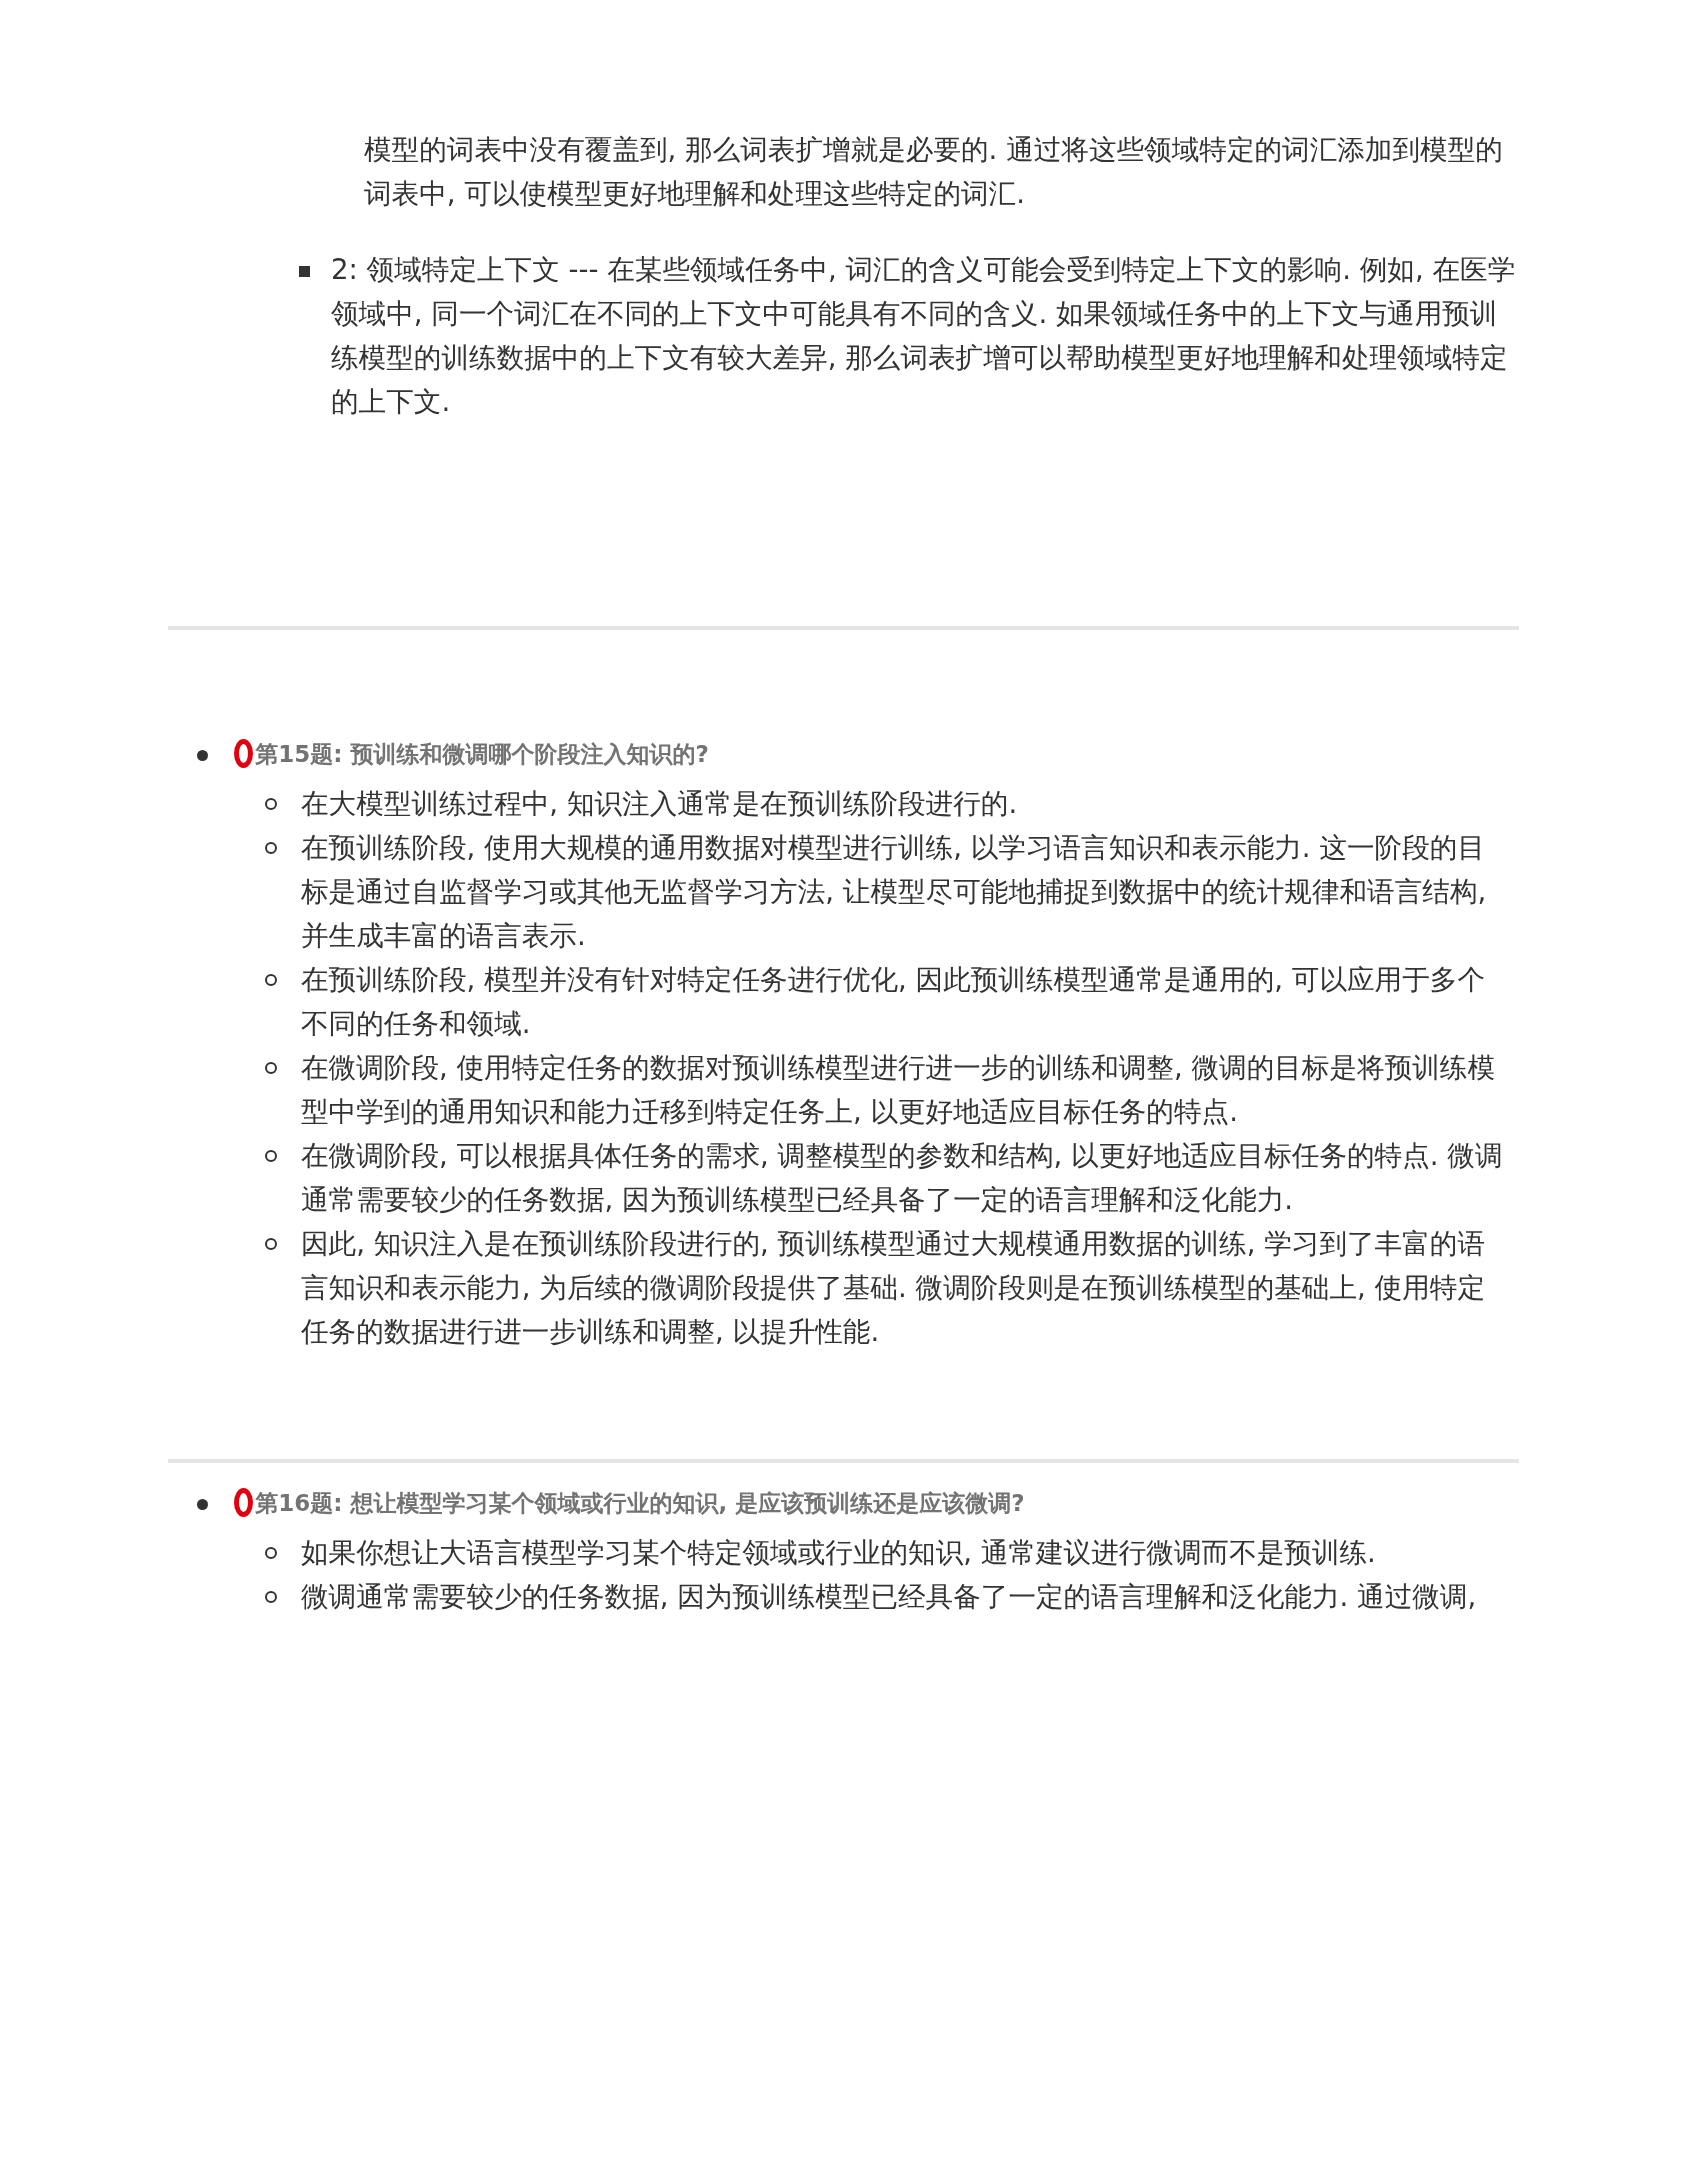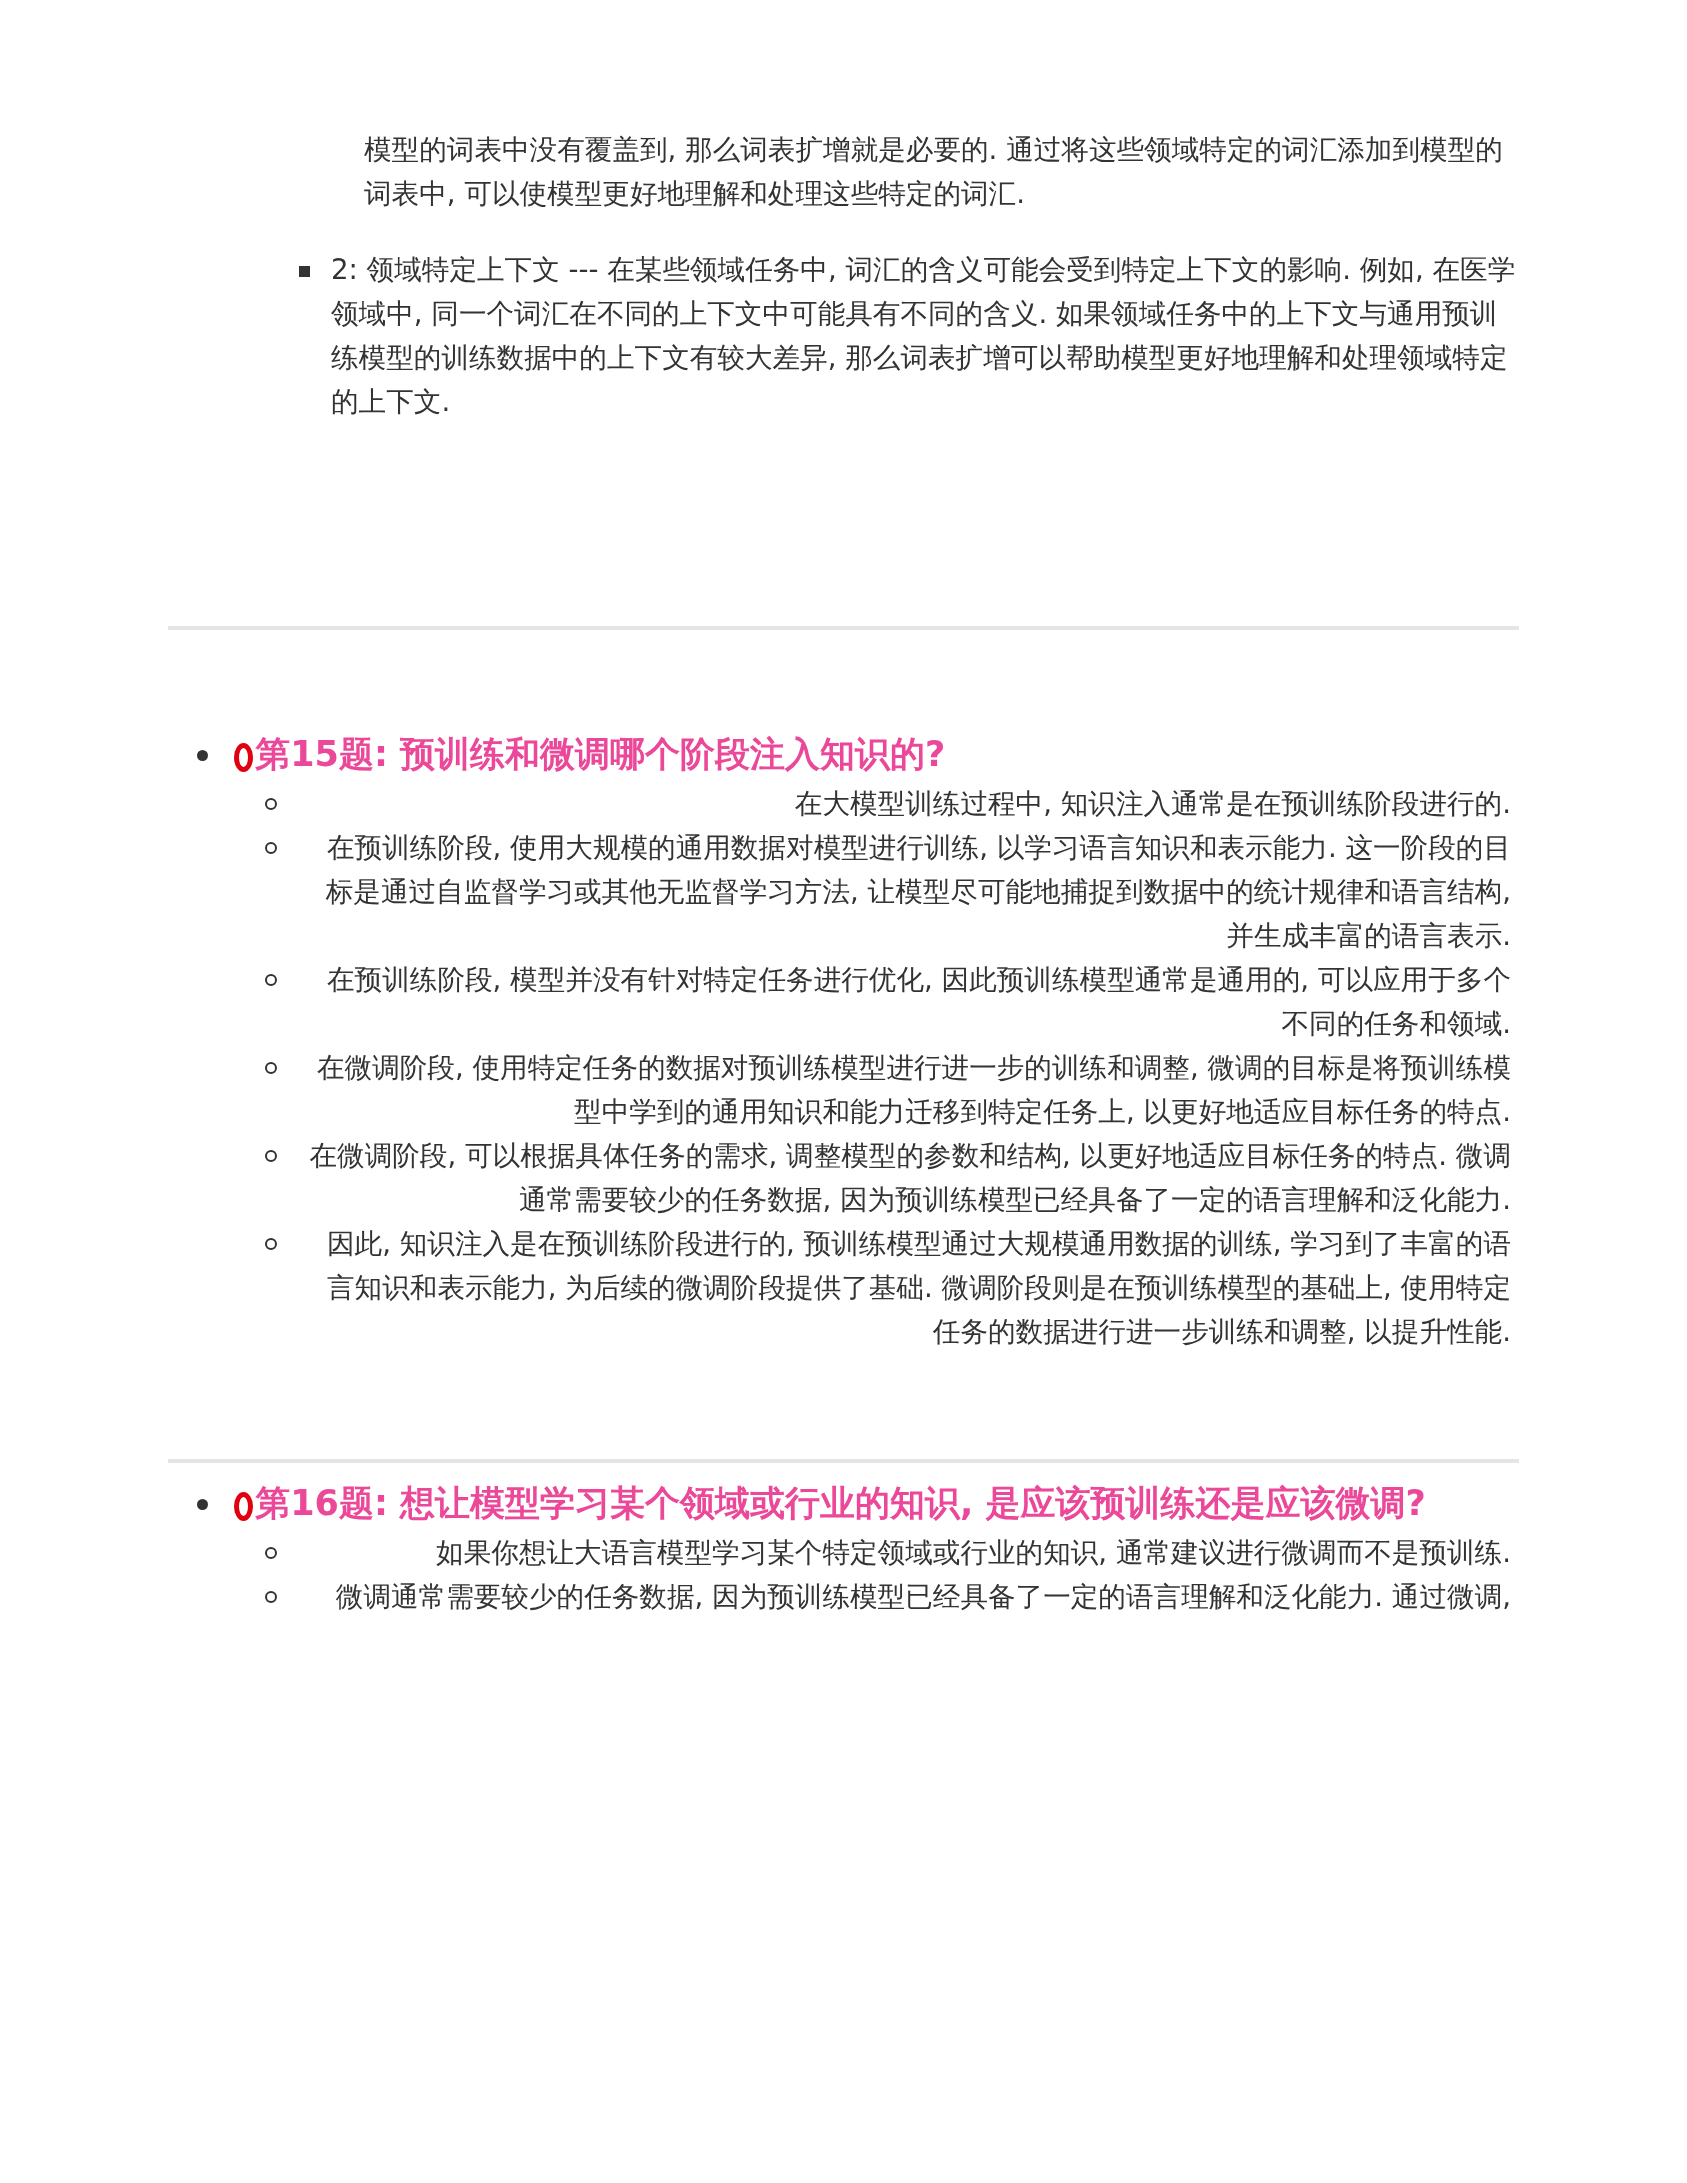--- a/index.html
+++ b/index.html
@@ -21,33 +21,33 @@
   .sq-list { margin: 0; padding: 0; }
 
   .divider {
     position: absolute; left: 168px; width: 1351px; height: 4.4px;
     background: #e5e5e5;
   }
 
   .q-block { position: absolute; left: 193px; width: 1334px; }
   .q-title {
     position: relative; padding-left: 41px; font-weight: bold;
-    font-size: 35px; line-height: 44px; color: #ec4899;
+    font-size: 23px; line-height: 44px; color: #737373;
   }
   .disc {
     position: absolute; left: 4.4px; top: 17.6px; width: 11px; height: 11px;
     border-radius: 50%; background: #333333;
   }
   .ring {
     display: inline-block; width: 19px; height: 29px; border-radius: 50%;
     border: 5px solid #e00010; vertical-align: -5.5px; margin-right: 2.2px;
     box-sizing: border-box; background: #ffffff;
   }
   .sub-list { margin: 5.5px 0 0 0; padding: 0; }
-  .sub-item { position: relative; padding-left: 108px; margin: 0; text-align: right; }
+  .sub-item { position: relative; padding-left: 108px; margin: 0; }
   .circ {
     position: absolute; left: 72px; top: 16.5px; width: 12px; height: 12px;
     border-radius: 50%; border: 2.2px solid #333333; box-sizing: border-box;
   }
   .sub-text { display: block; width: 1210px; }
 </style>
 </head>
 <body>
 
 <div class="page">

